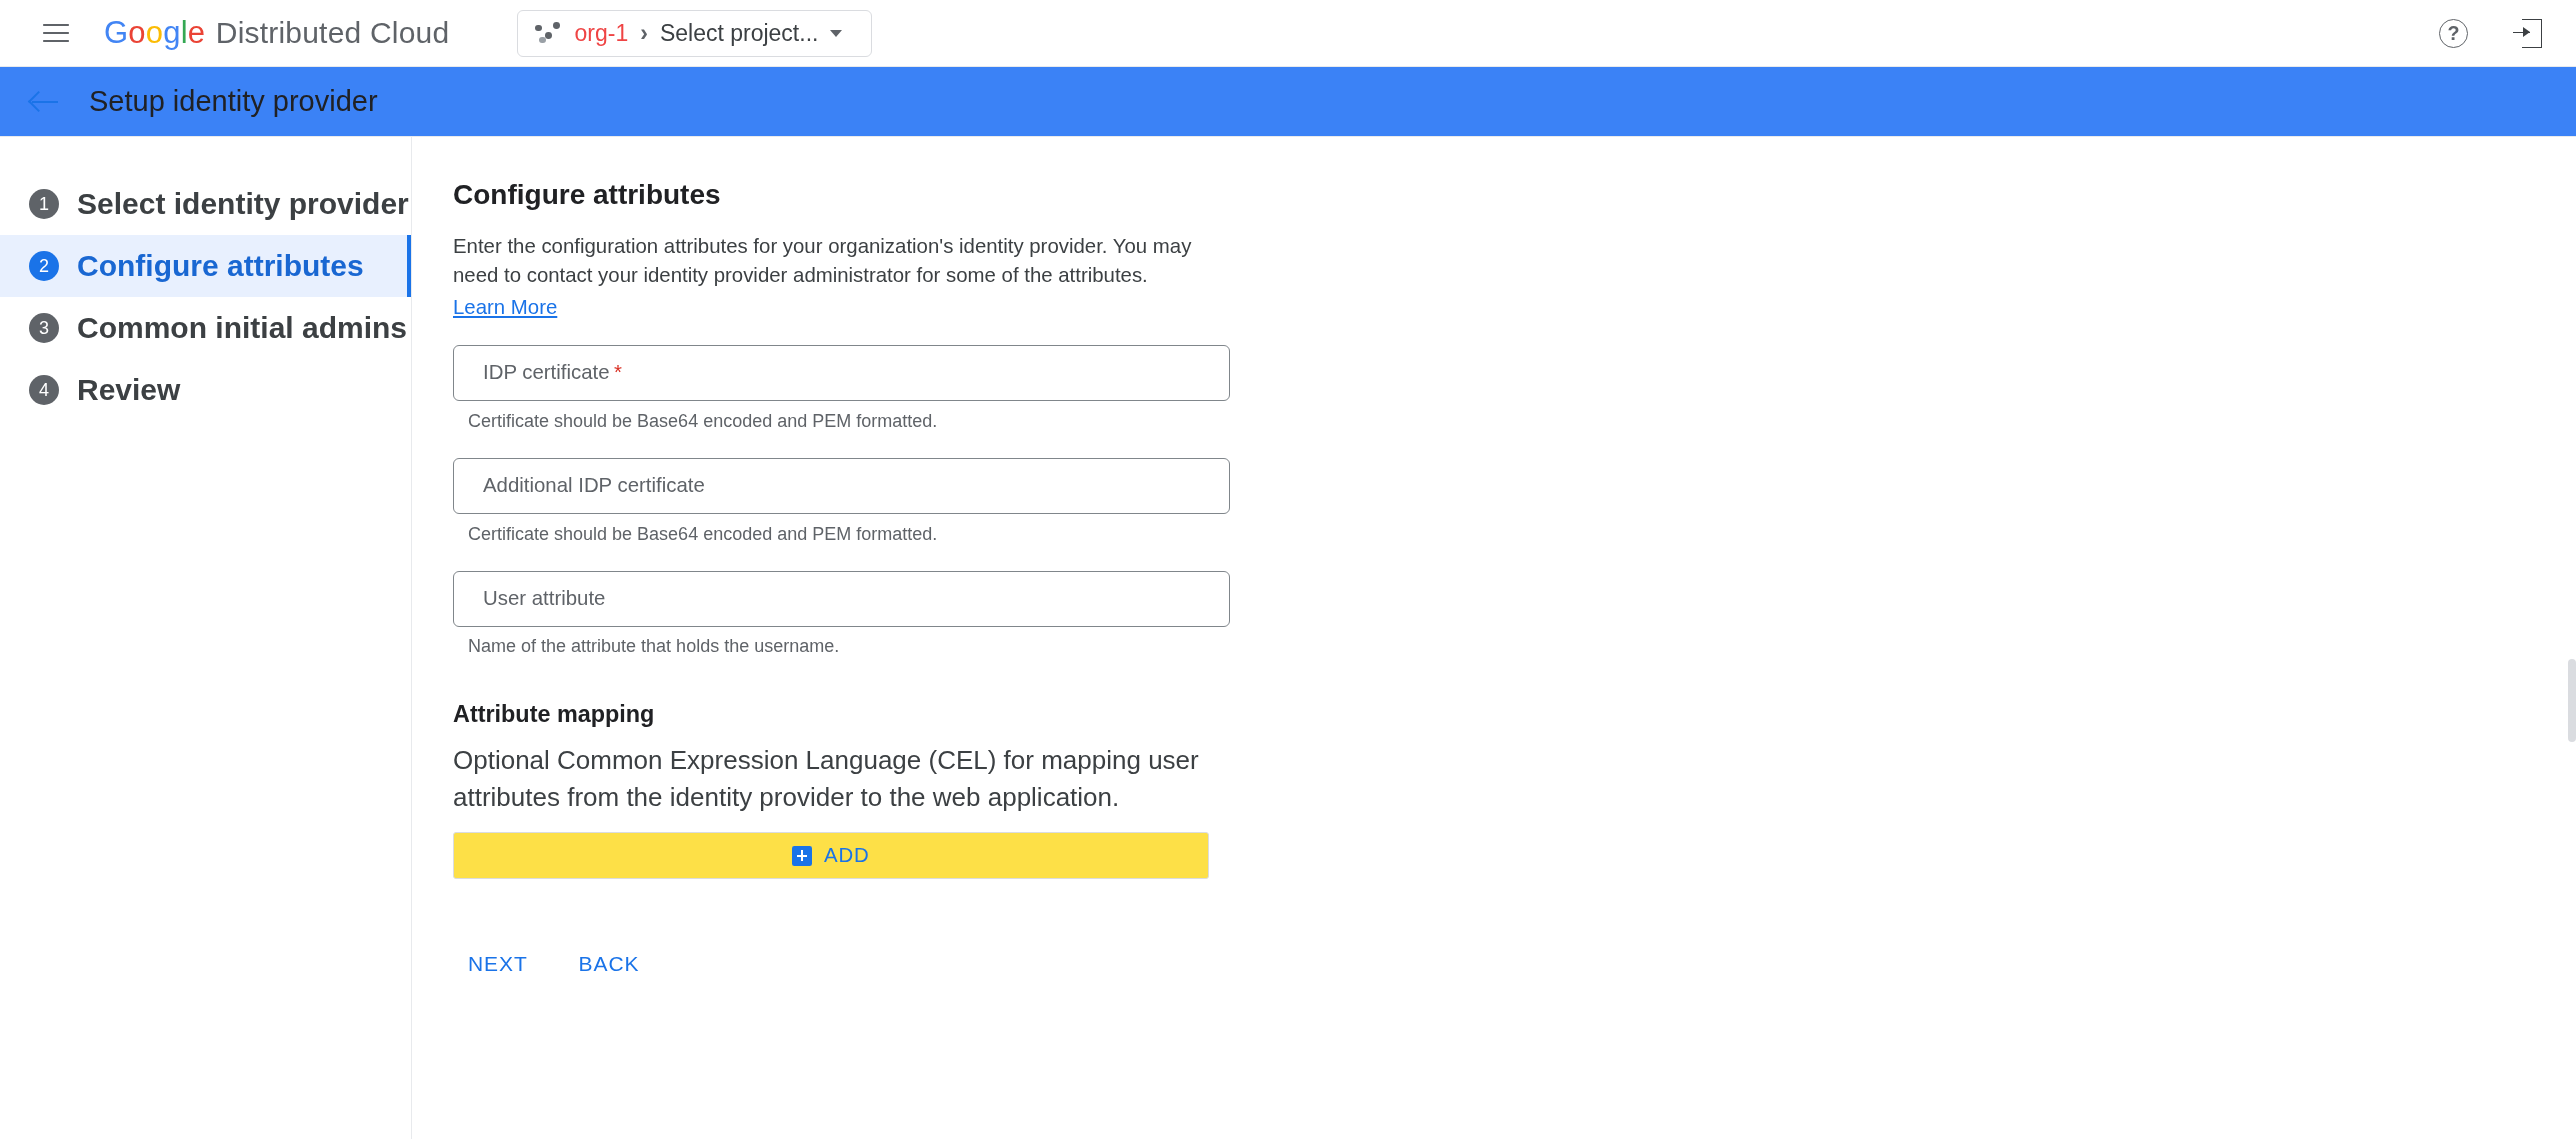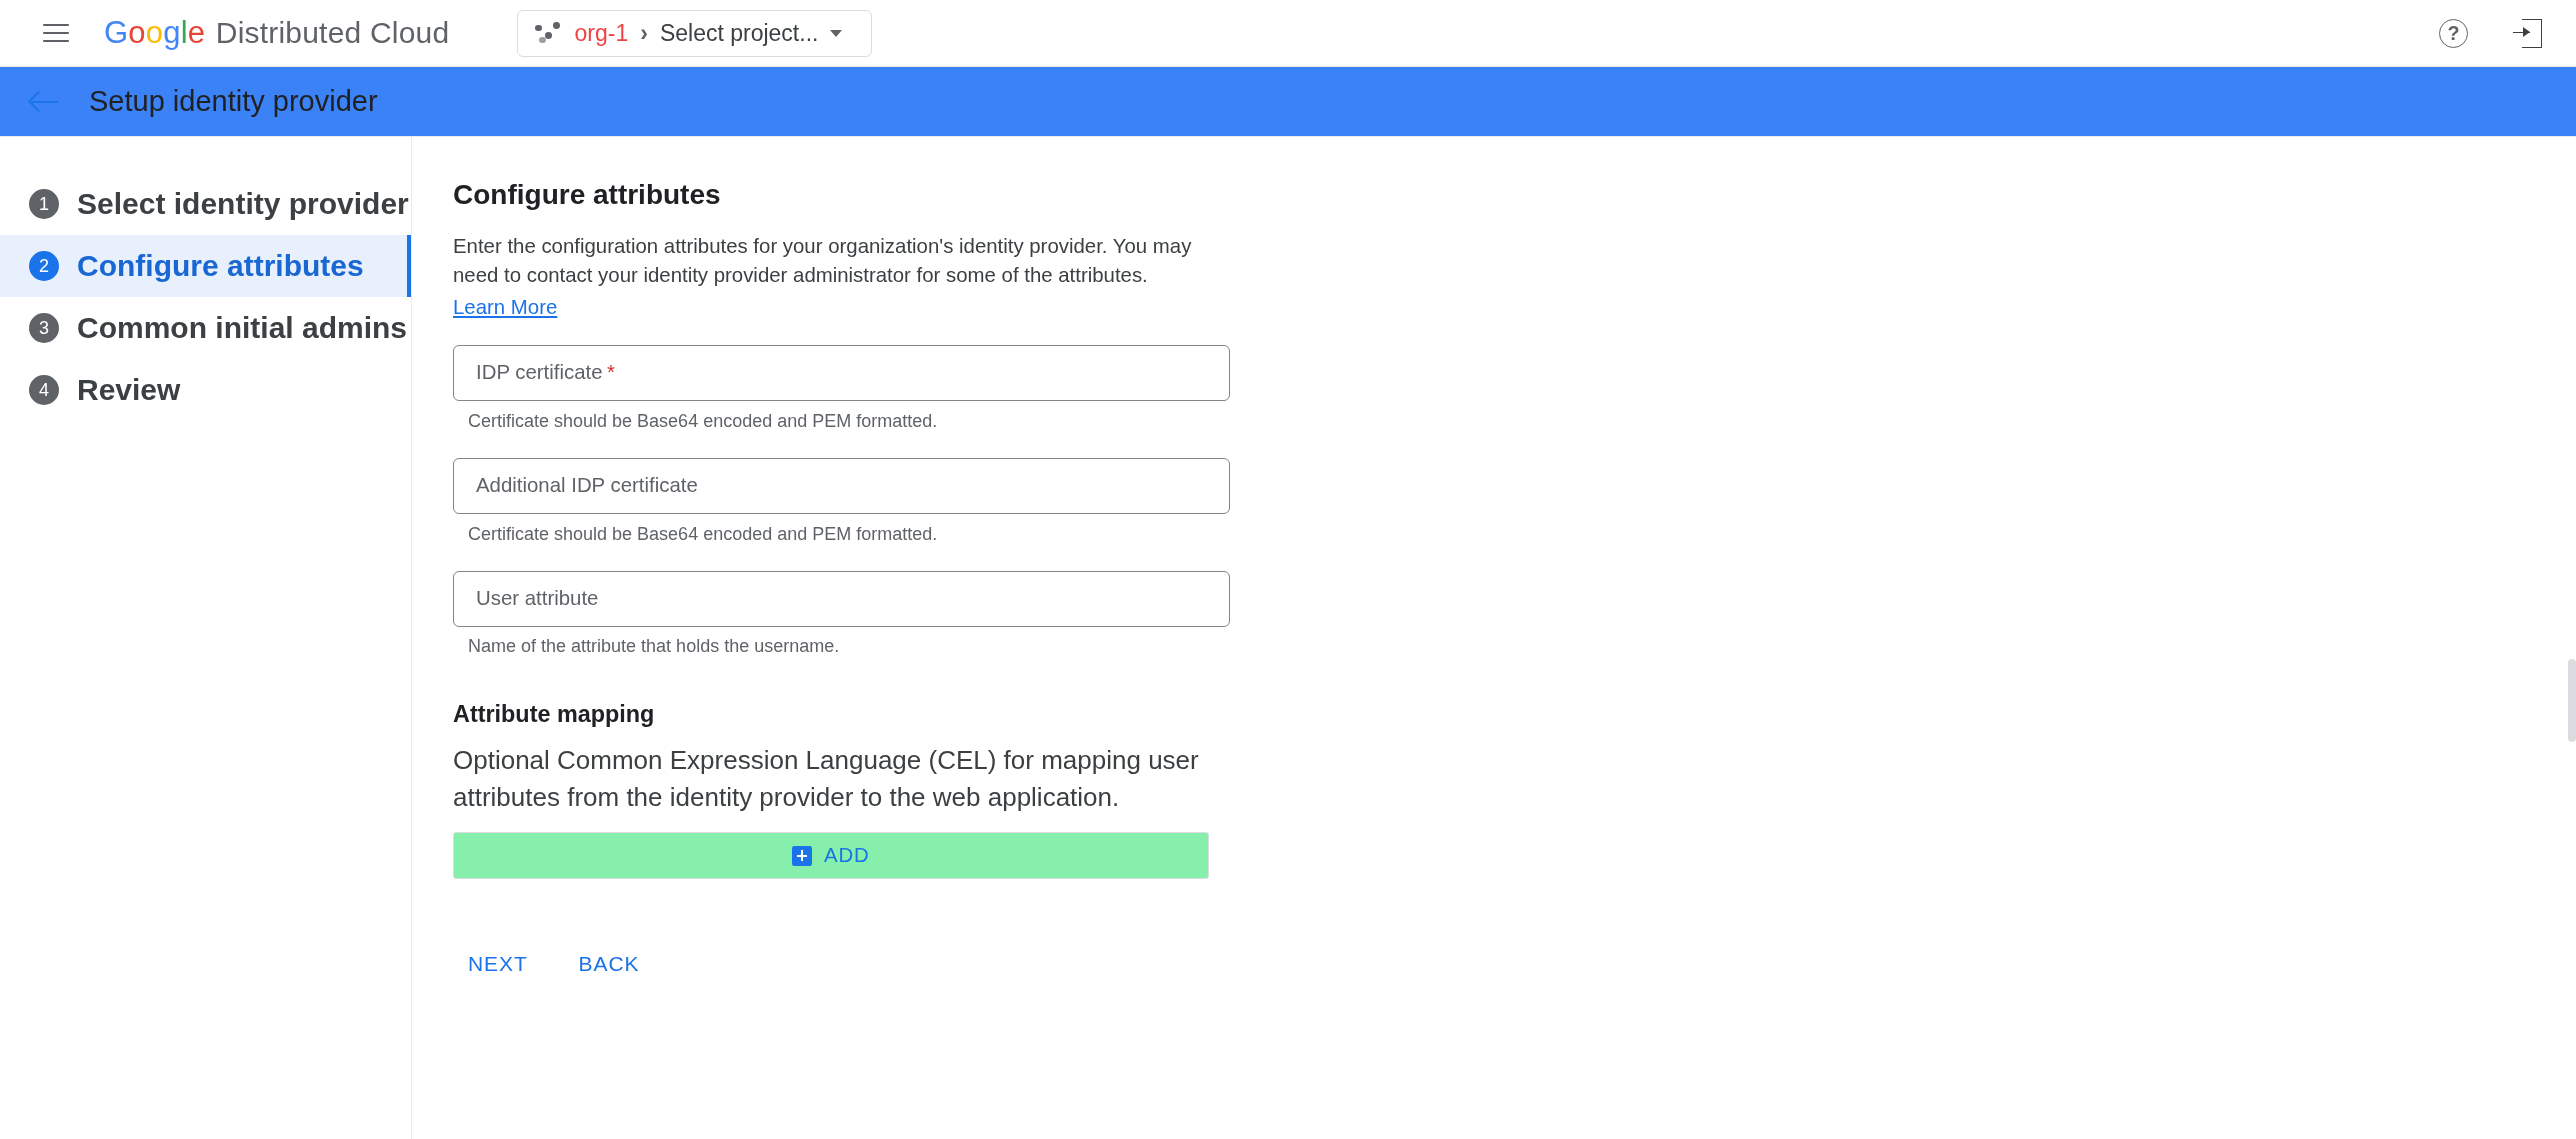--- a/index.html
+++ b/index.html
@@ -247,21 +247,21 @@
   }
 
   .field-block { margin-top: 26px; }
   .text-field {
     width: 777px;
     height: 56px;
     border: 0.8px solid #80868b;
     border-radius: 6px;
     display: flex;
     align-items: center;
-    padding: 0 22px;
+    padding: 0 29px;
     background: #fff;
     cursor: text;
   }
   .text-field .ph {
     font-size: 20.4px;
     color: #5f6368;
   }
   .req-star {
     color: #d93025;
     margin-left: 4.5px;
@@ -290,21 +290,21 @@
   .add-box {
     margin-top: 16.6px;
     width: 756px;
     height: 47px;
     border: 0.8px solid #dadce0;
     border-radius: 3px;
     display: flex;
     align-items: center;
     justify-content: center;
     cursor: pointer;
-    background: #86efac;
+    background: #fde047;
   }
   .add-plus {
     width: 19.7px; height: 19.7px;
     background: #1a73e8;
     border-radius: 2.3px;
     position: relative;
     margin-right: 12px;
   }
   .add-plus:before, .add-plus:after {
     content: "";

